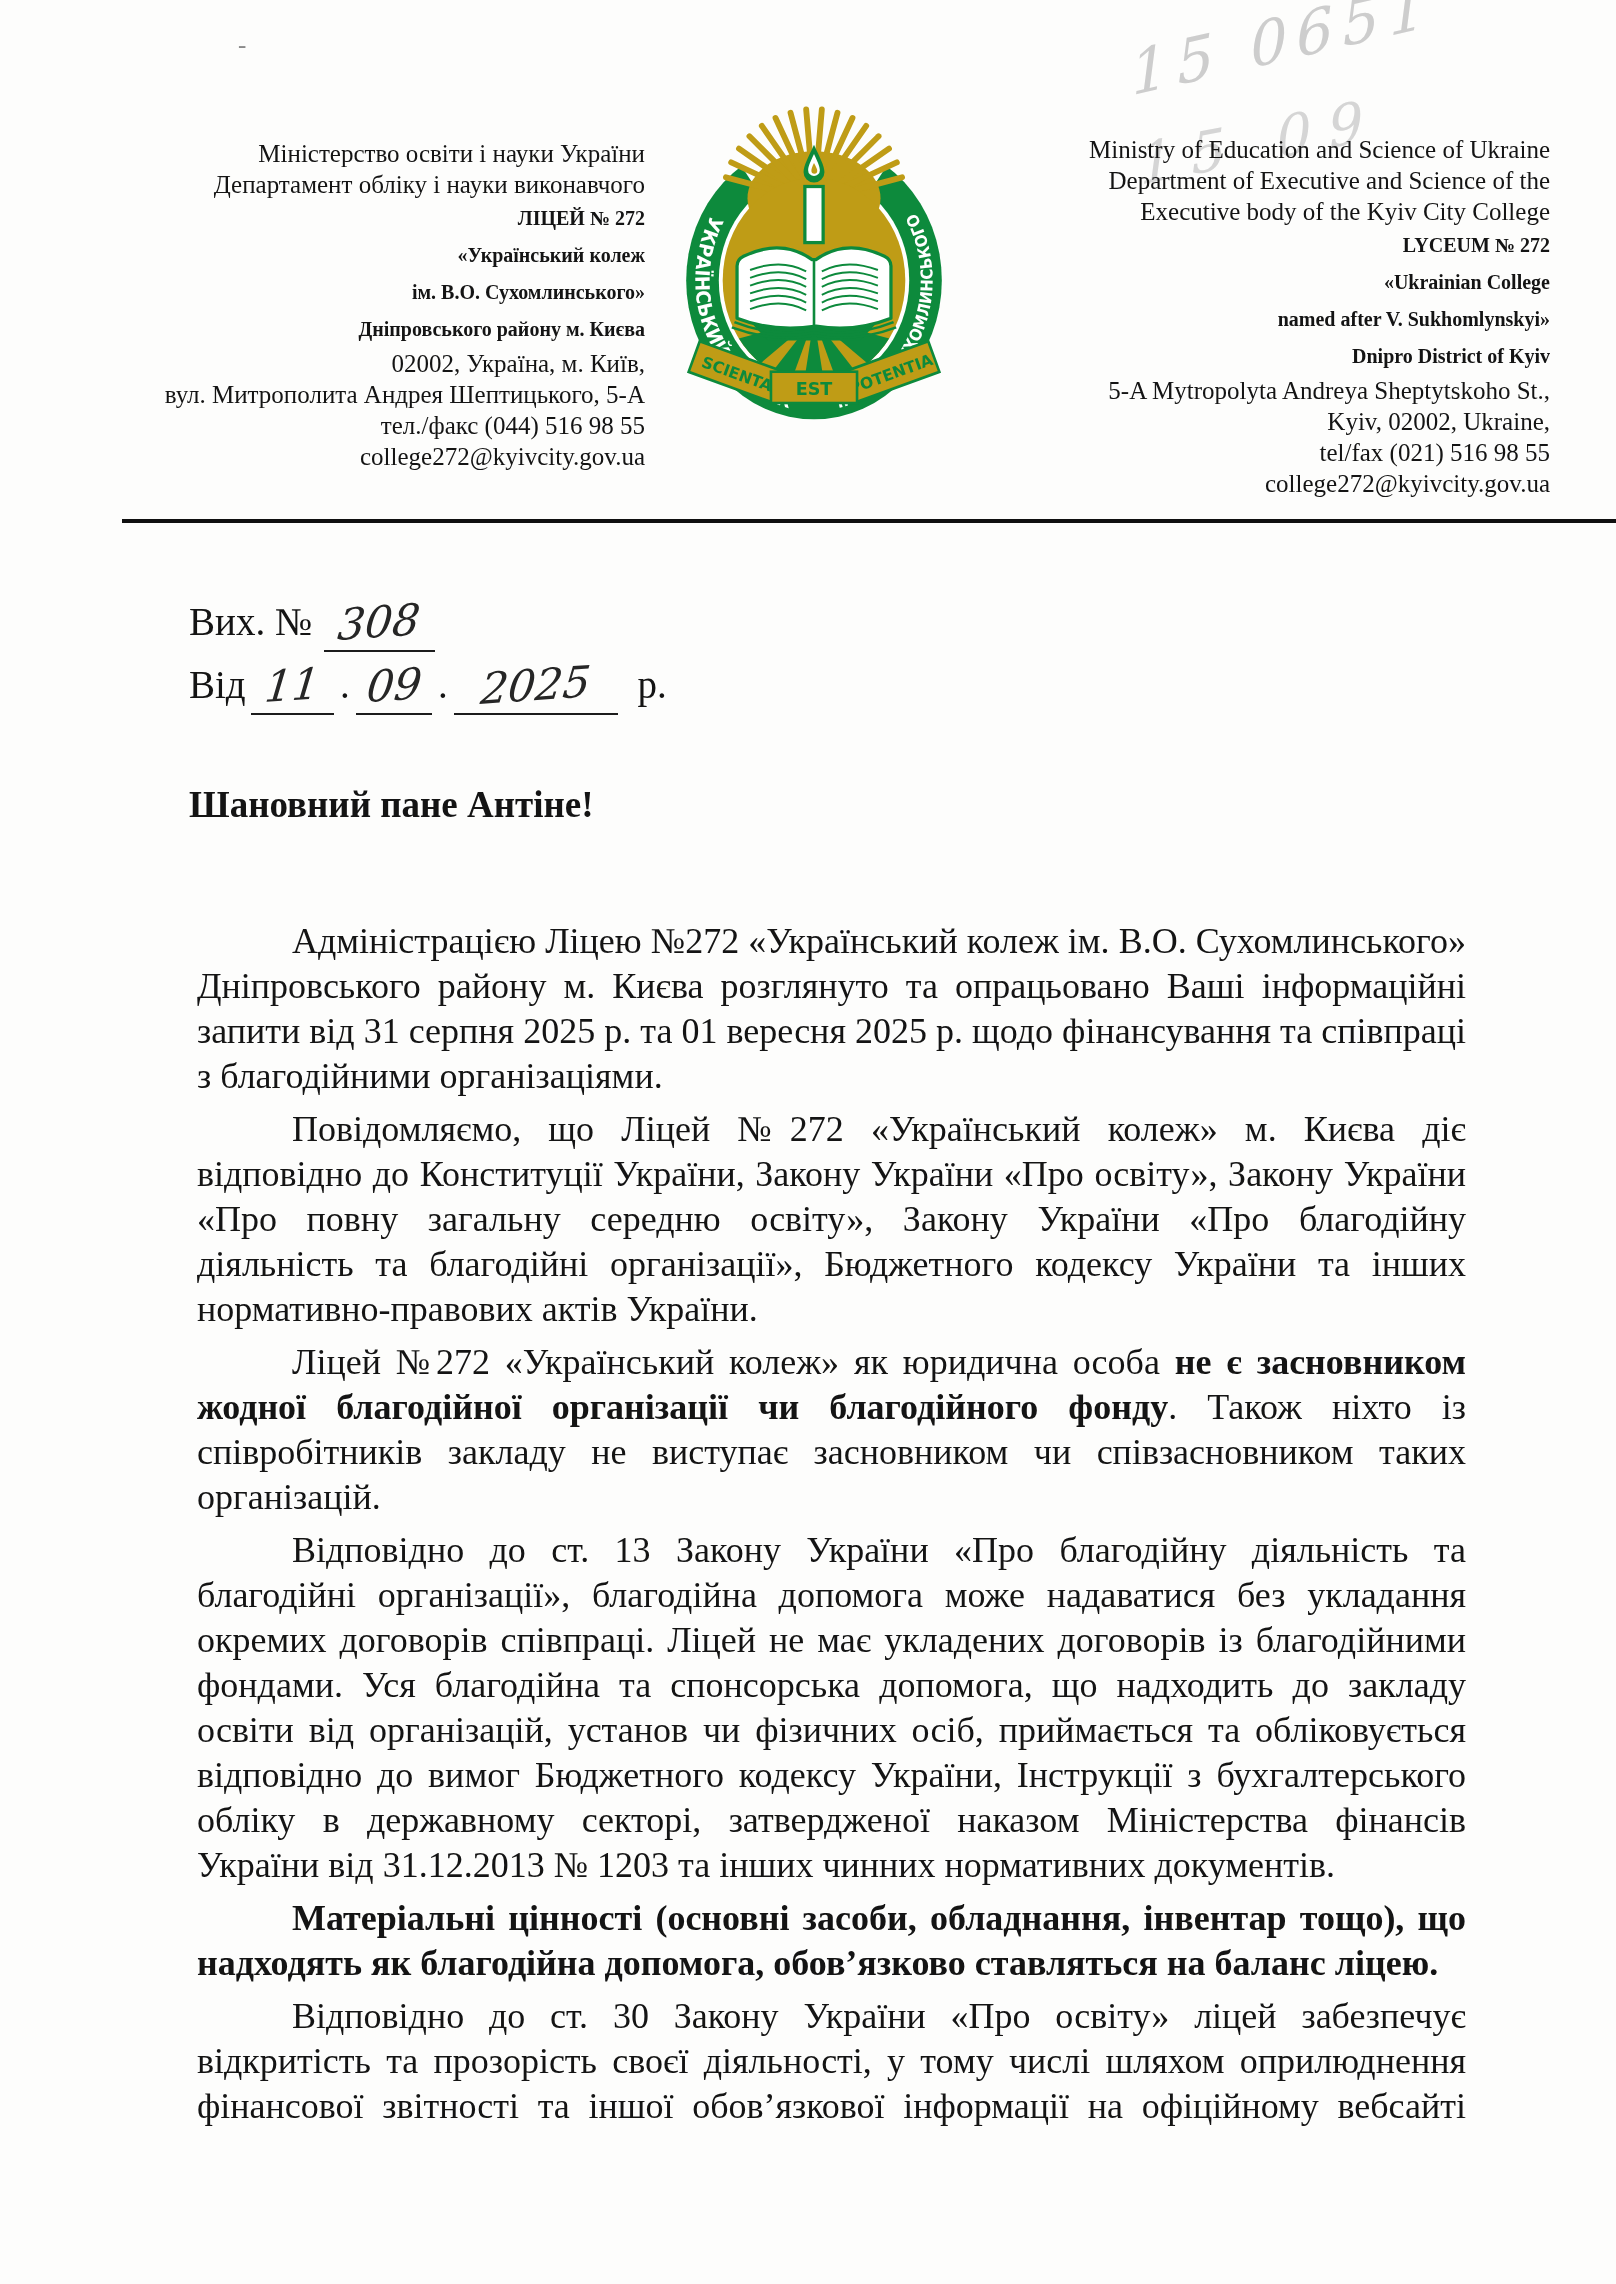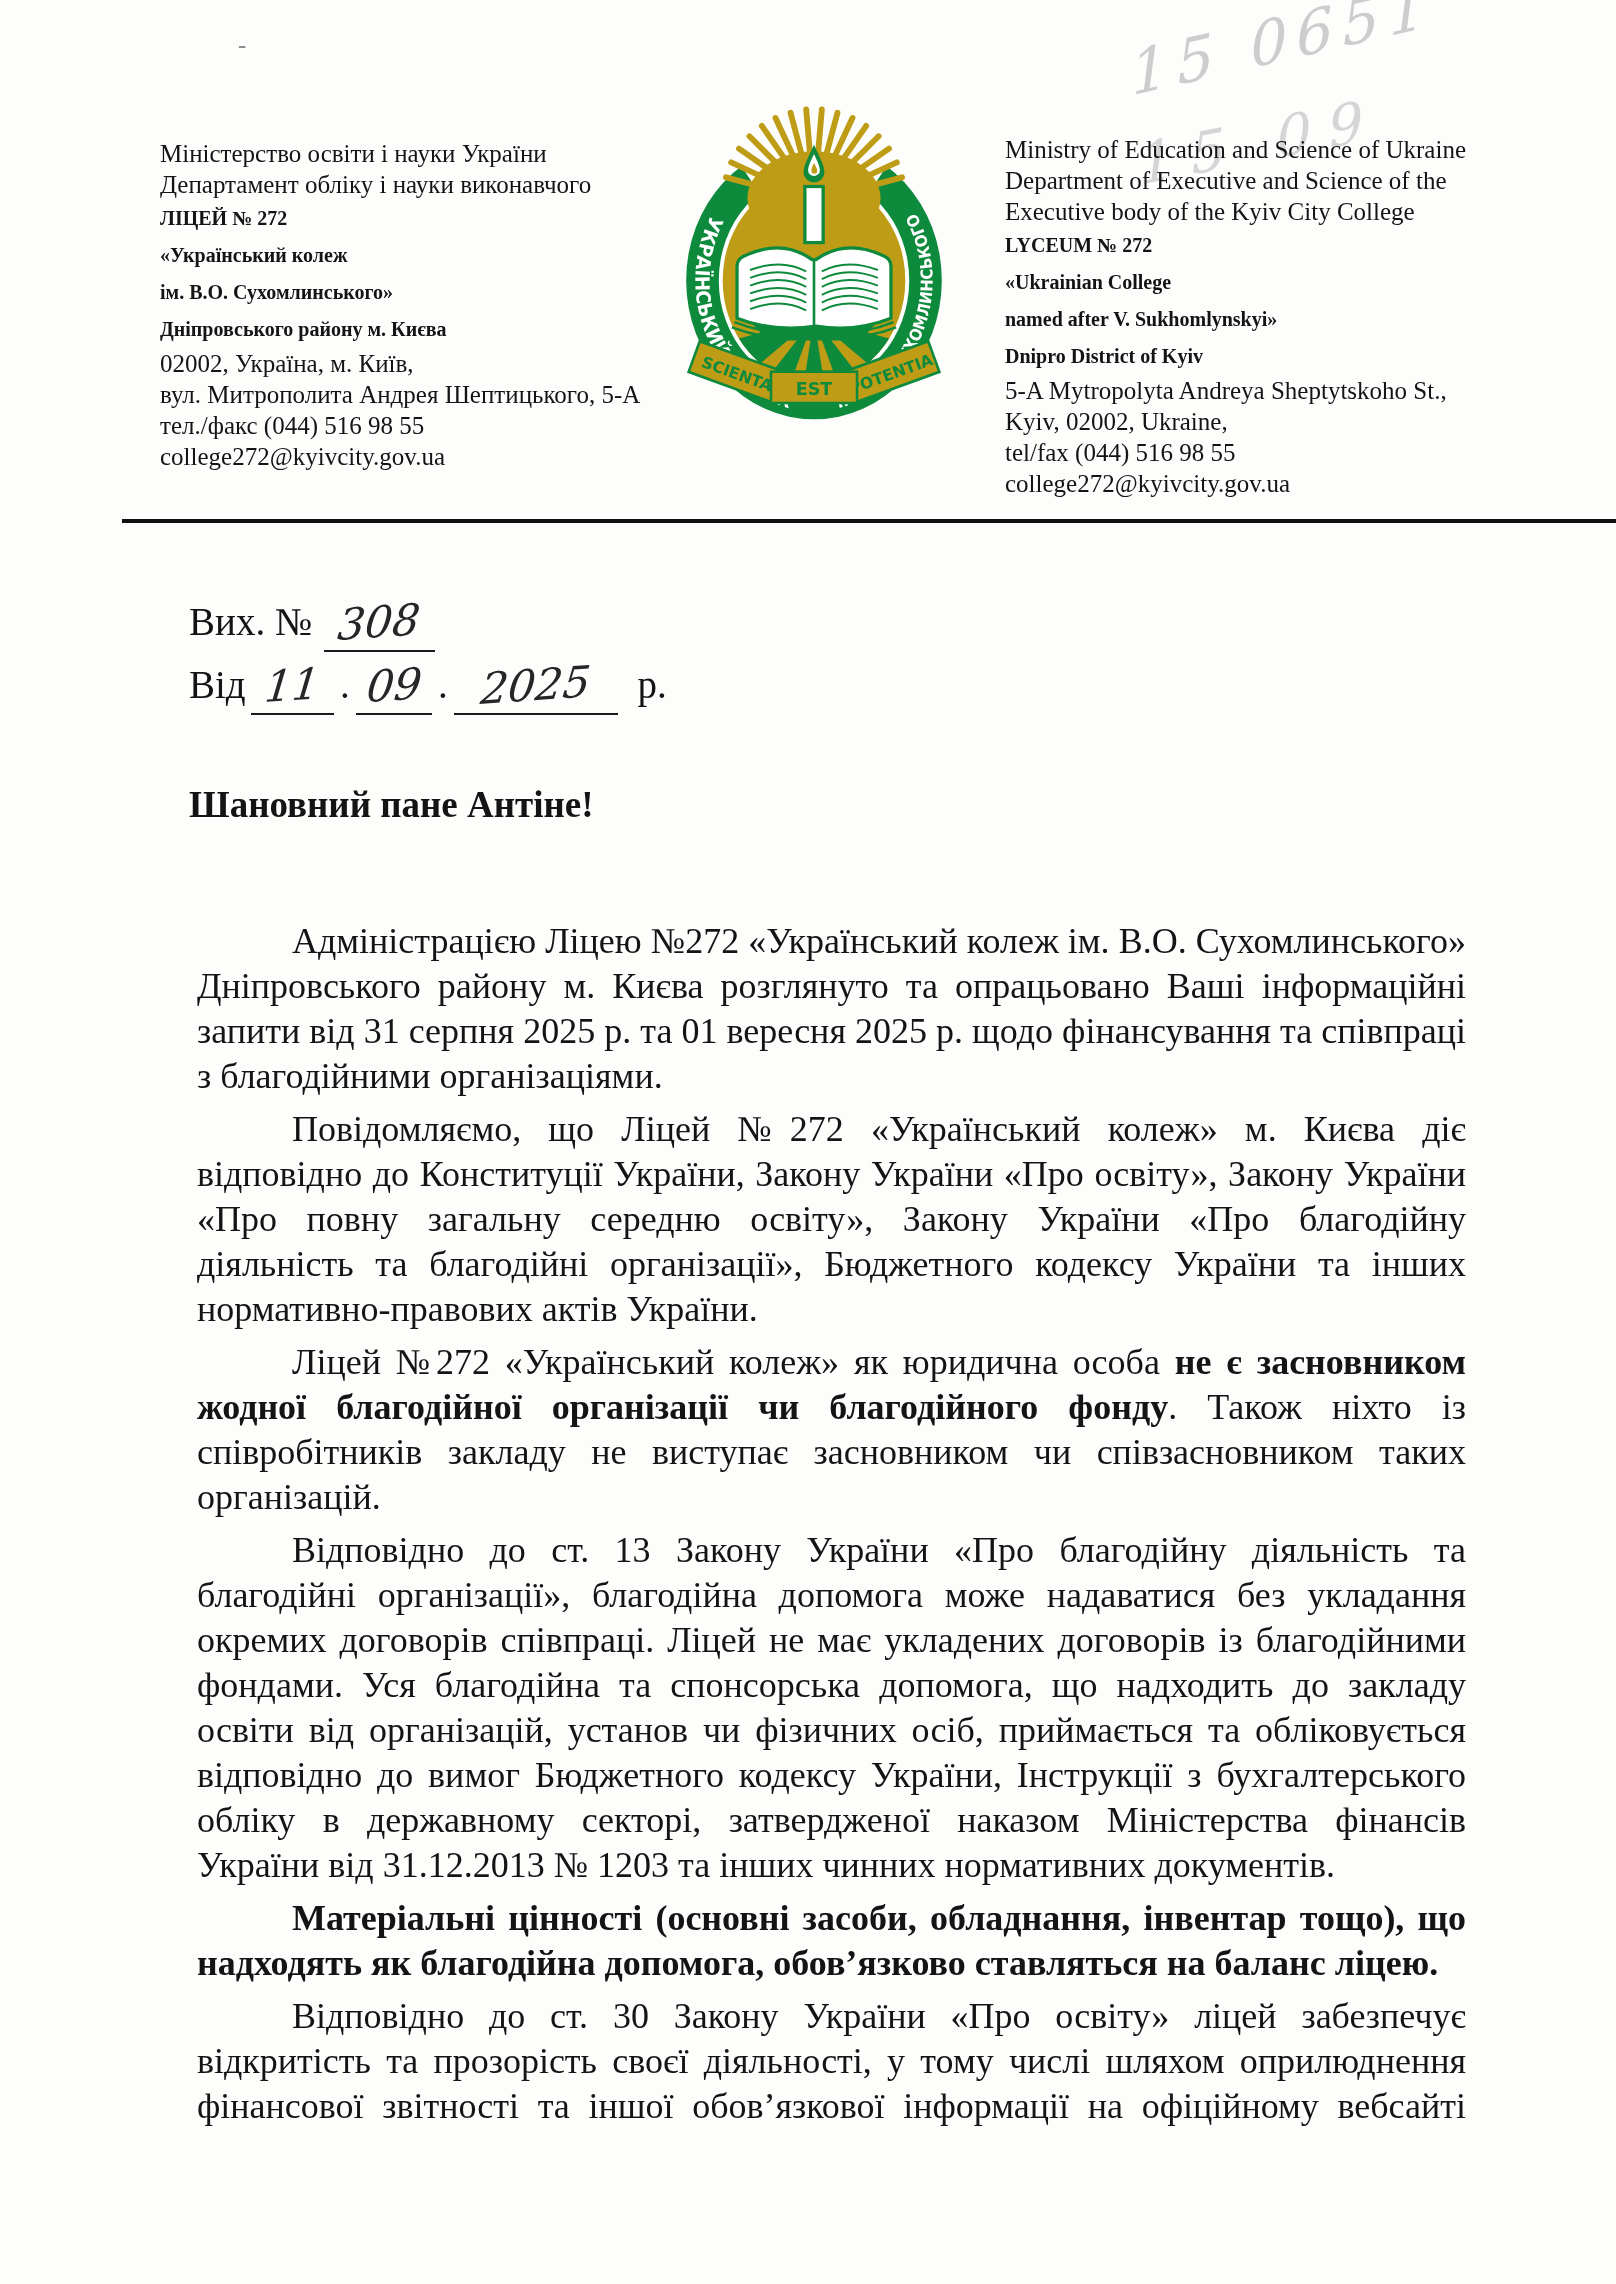--- a/index.html
+++ b/index.html
@@ -18,21 +18,21 @@
     font-style:italic;
     color:#c2c2c2;
     opacity:.8;
     white-space:nowrap;
   }
   .pencil-1{left:1127px;top:3.9px;font-size:60px;transform:rotate(-13deg) skewX(-10deg);letter-spacing:9px;}
   .pencil-2{left:1137px;top:109px;font-size:56px;transform:rotate(-11deg) skewX(-8deg);letter-spacing:17px;color:#cccccc;}
   .scan-dash{position:absolute;left:238px;top:31px;color:#8a8a8a;font-size:25px;}
 
   
-  .lh{position:absolute;text-align:left;}
+  .lh{position:absolute;text-align:right;}
   .lh-left{left:160px;top:138px;width:485px;}
   .lh-right{left:1005px;top:134px;width:545px;}
   .lh .n{font-size:25px;line-height:31px;}
   .lh .b{font-size:20px;line-height:37px;font-weight:bold;}
 
   
   .emblem{position:absolute;left:664px;top:103px;width:300px;height:347px;}
 
   
   .rule{position:absolute;left:122px;top:519px;width:1494px;height:3.9px;background:#101010;}
@@ -194,21 +194,21 @@
   <div class="lh lh-right">
     <div class="n">Ministry of Education and Science of Ukraine</div>
     <div class="n">Department of Executive and Science of the</div>
     <div class="n">Executive body of the Kyiv City College</div>
     <div class="b">LYCEUM № 272</div>
     <div class="b">«Ukrainian College</div>
     <div class="b">named after V. Sukhomlynskyi»</div>
     <div class="b">Dnipro District of Kyiv</div>
     <div class="n">5-A Mytropolyta Andreya Sheptytskoho St.,</div>
     <div class="n">Kyiv, 02002, Ukraine,</div>
-    <div class="n">tel/fax (044) 516 98 55</div>
+    <div class="n">tel/fax (021) 516 98 55</div>
     <div class="n">college272@kyivcity.gov.ua</div>
   </div>
 
   <div class="rule"></div>
 
   <div class="ref">
     <div class="ref-row">
       <span>Вих. №</span><span class="u u-num"><span class="hand">308</span></span>
     </div>
     <div class="ref-row">

